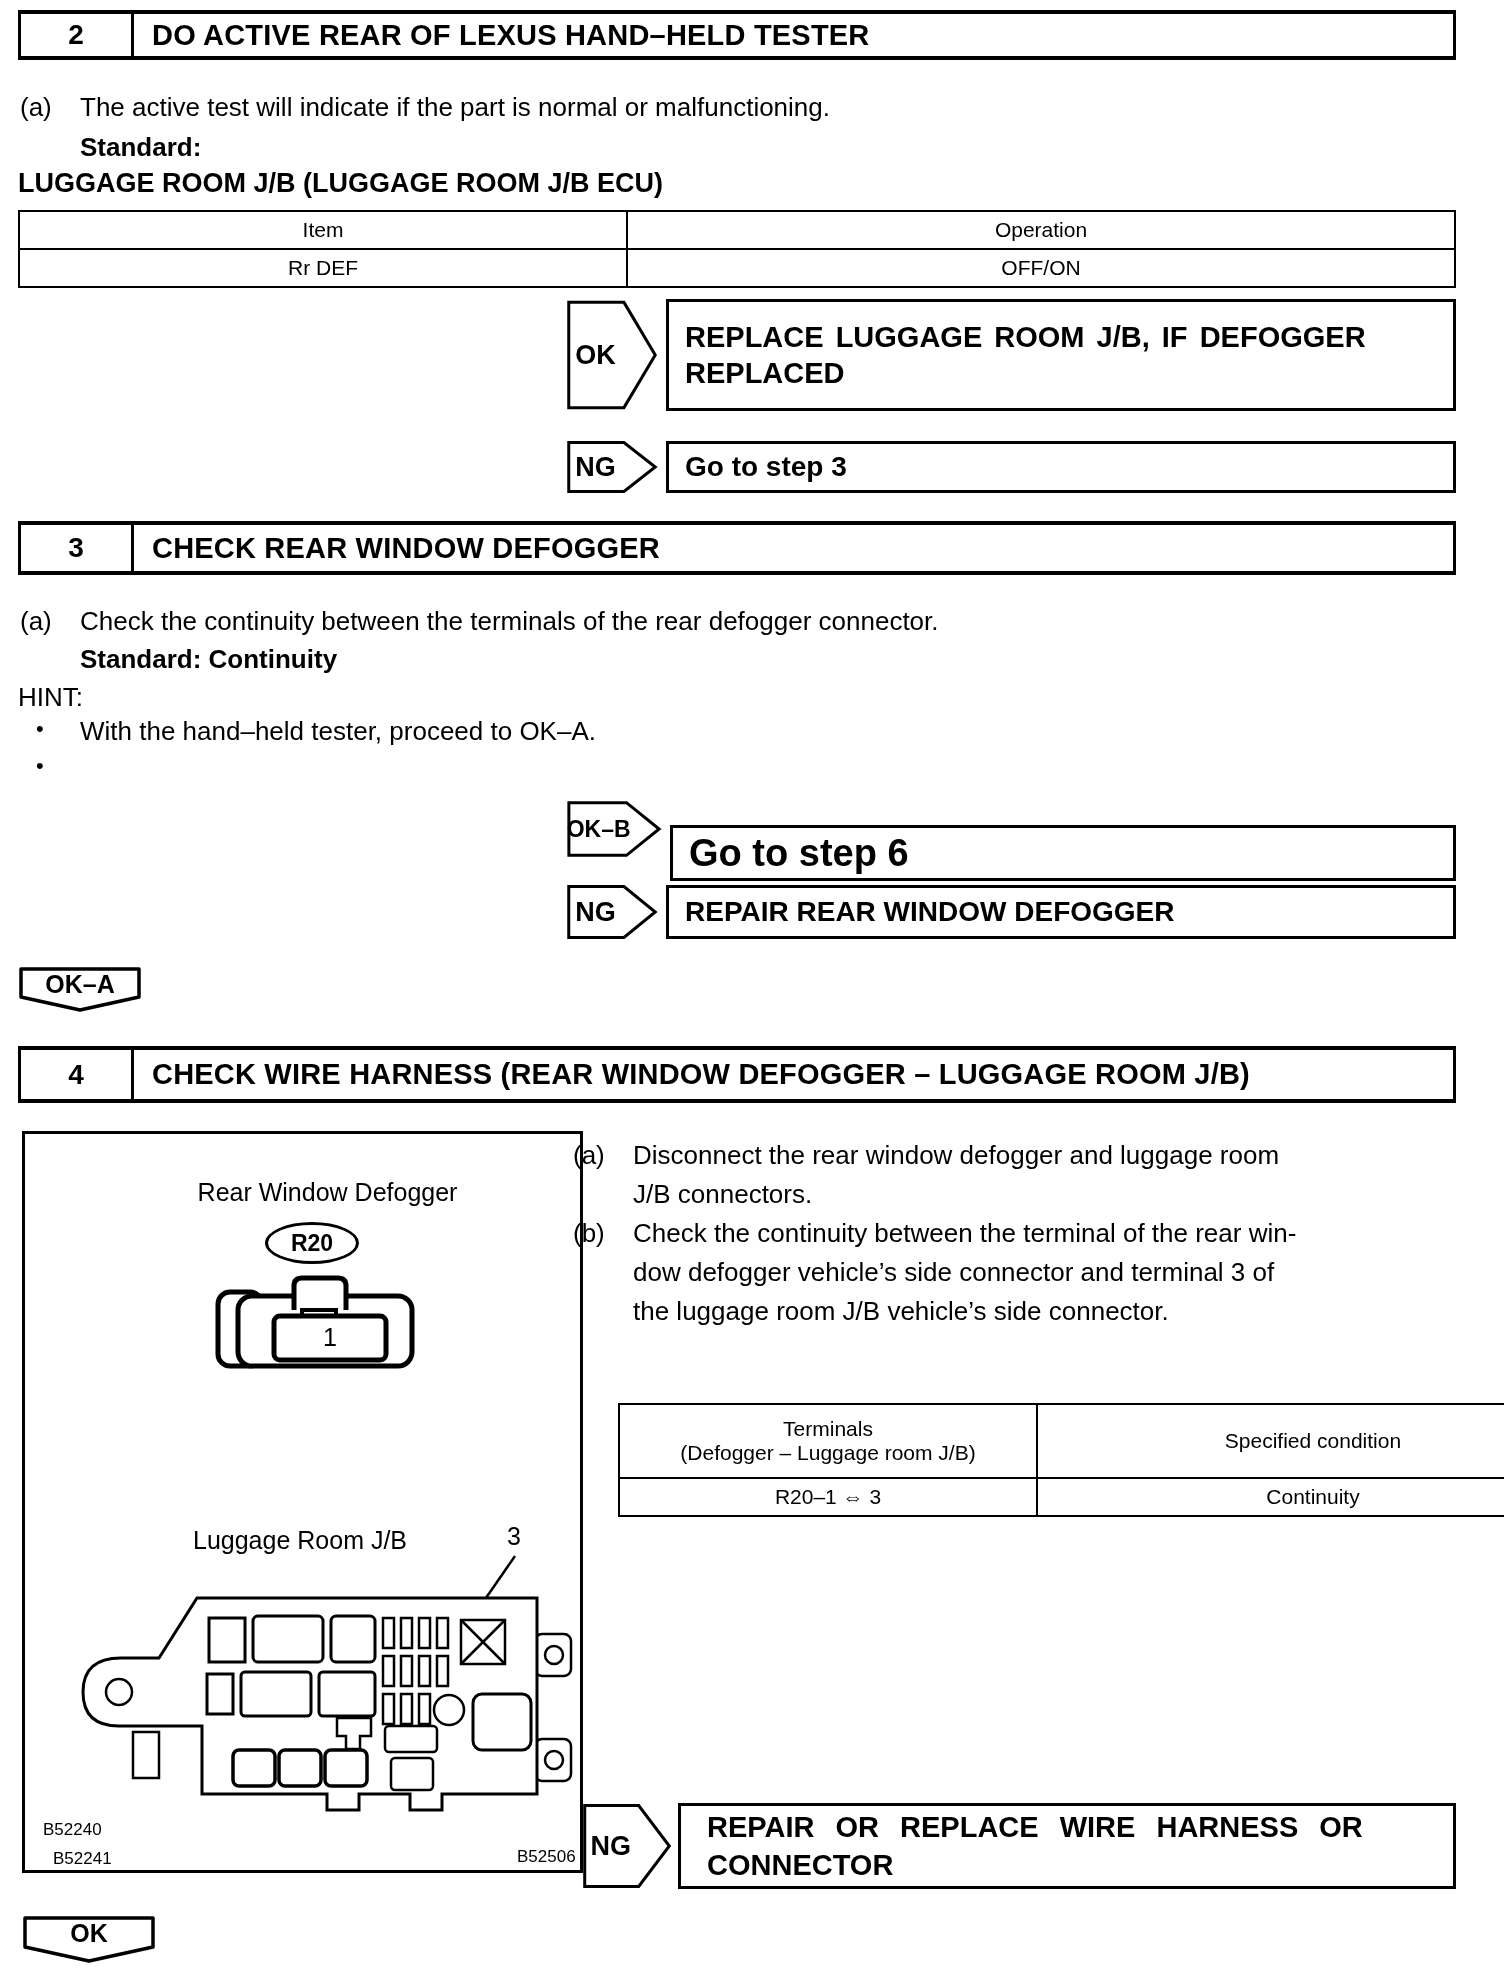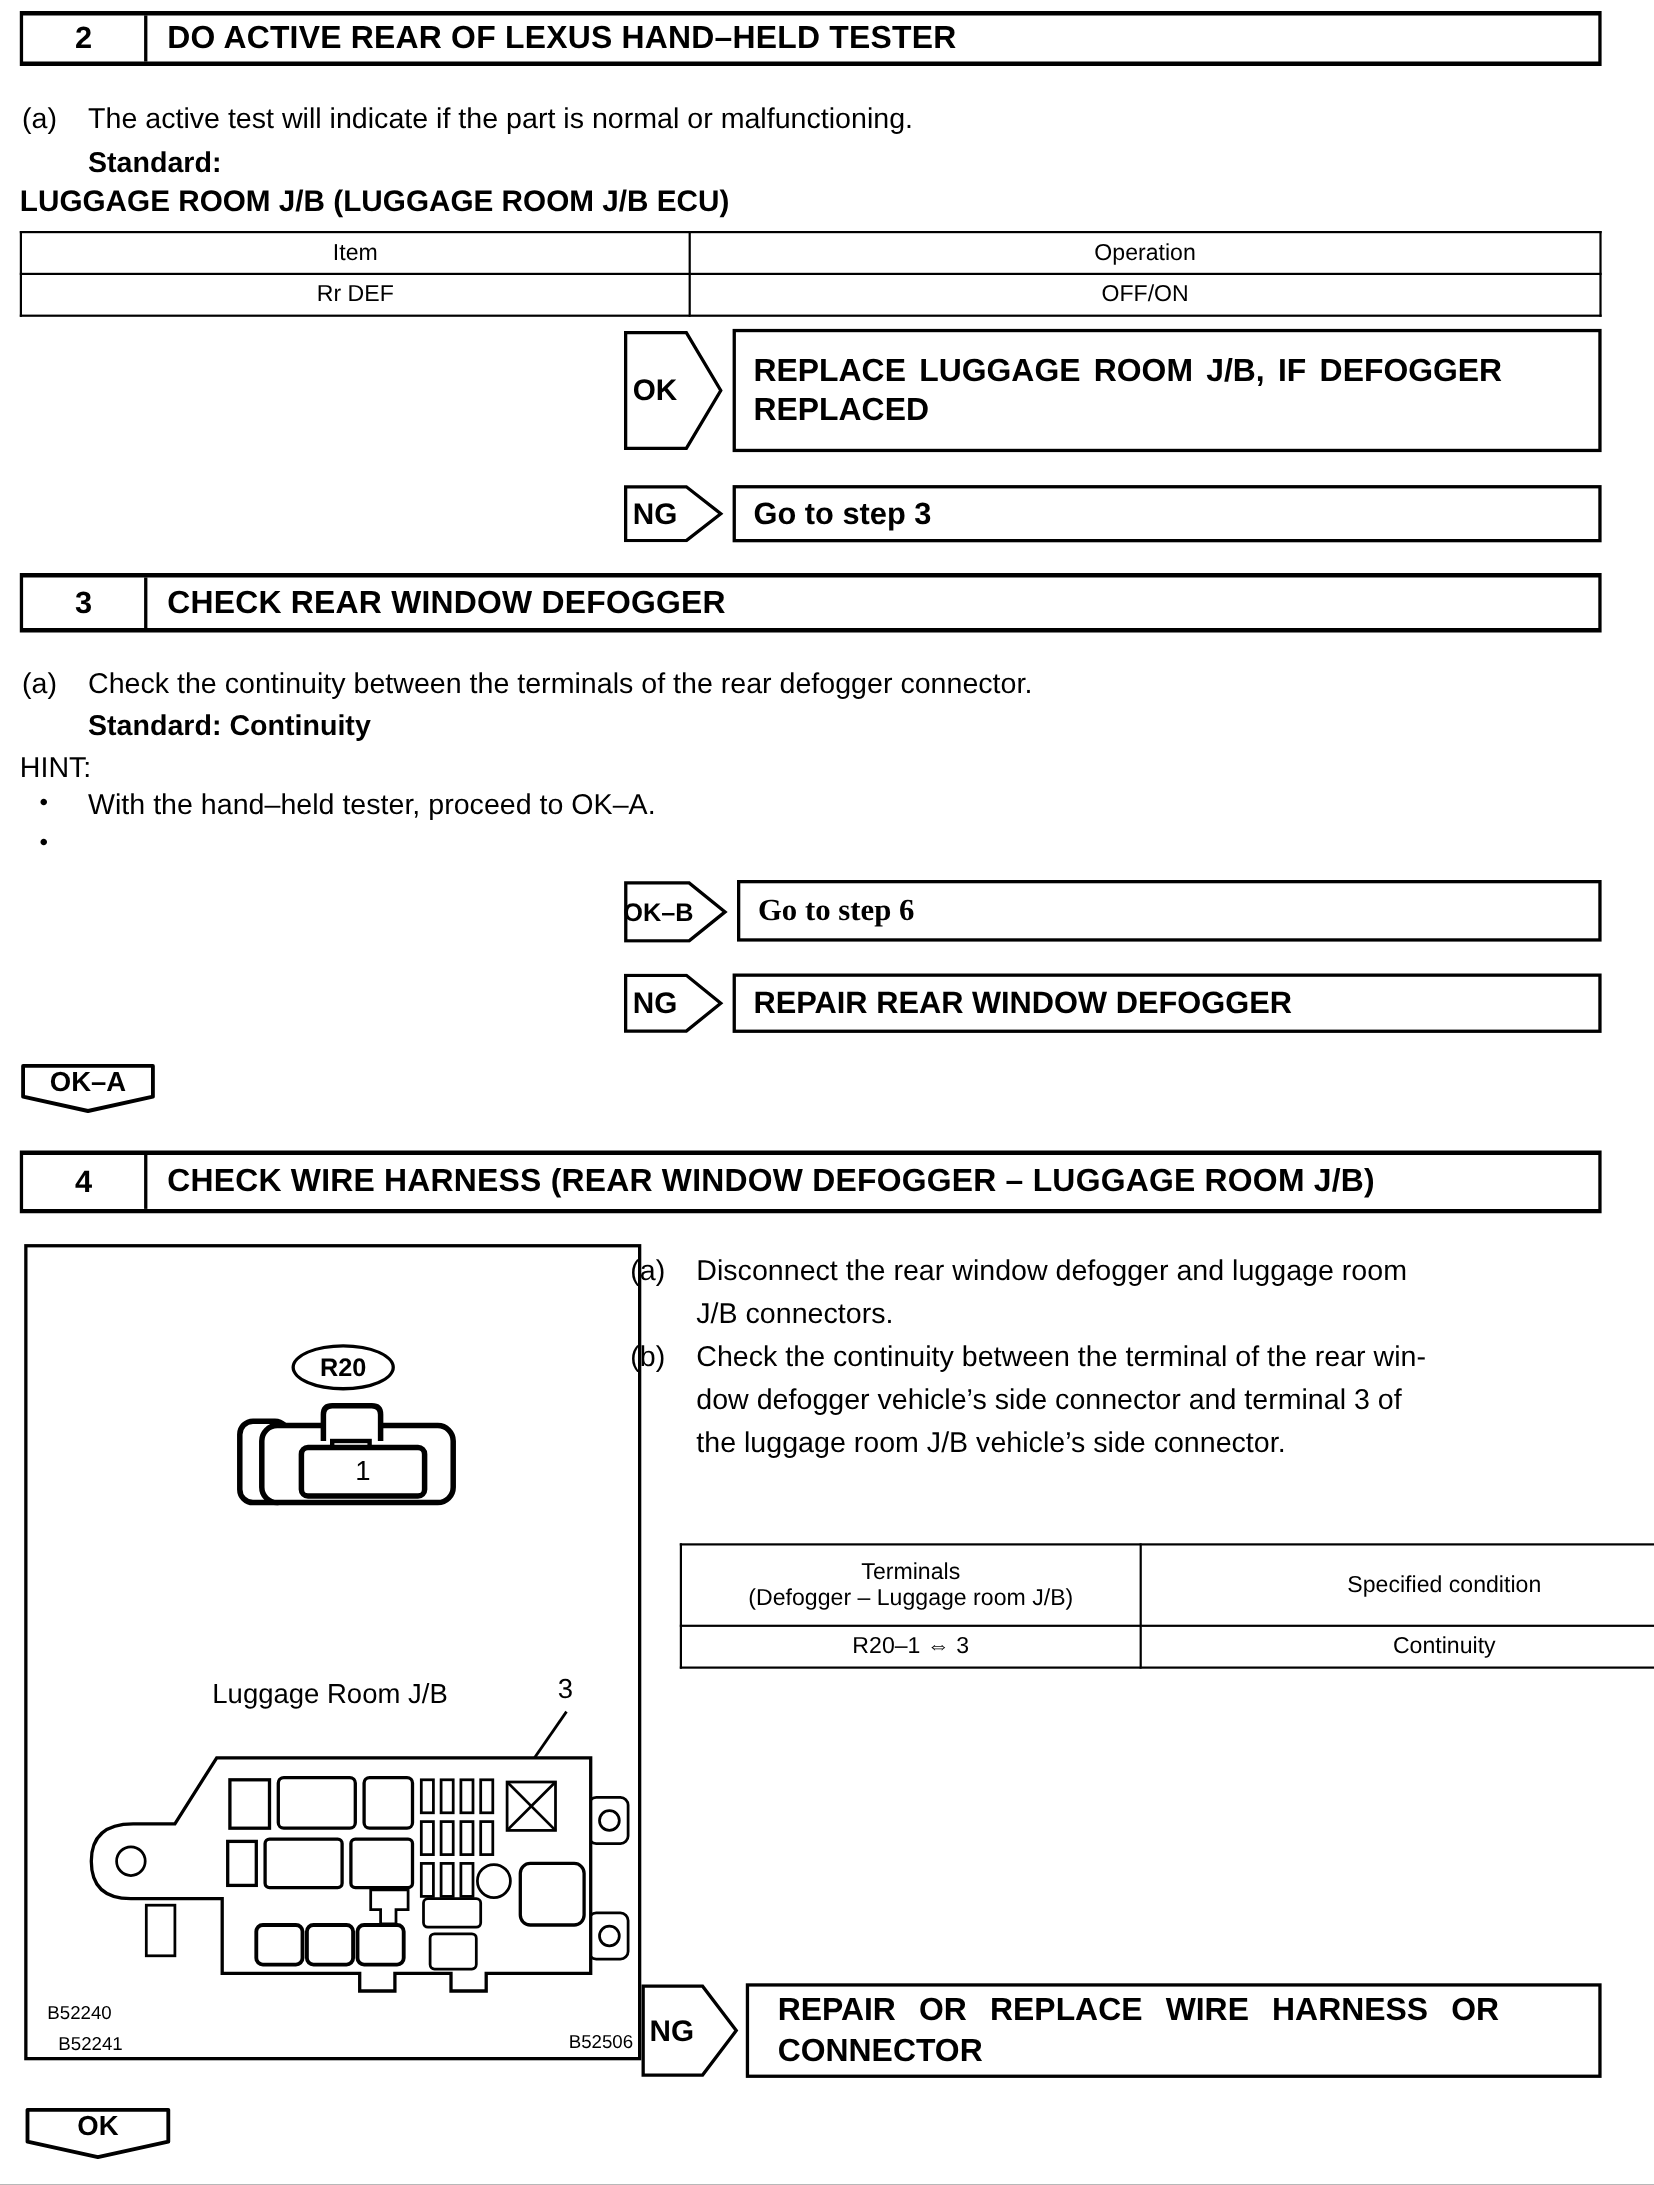--- a/index.html
+++ b/index.html
@@ -101,21 +101,21 @@
   <div class="abs" style="left:36px;top:716px;font-size:22px;">•</div>
   <div class="abs body-text" style="left:80px;top:712px;">With the hand–held tester, proceed to OK–A.</div>
   <div class="abs" style="left:36px;top:753px;font-size:22px;">•</div>
 
   <div class="abs parrow" style="left:566px;top:801px;width:96px;height:56px;">
     <svg viewBox="0 0 100 100" preserveAspectRatio="none">
       <polygon points="3,3 63,3 97,50 63,97 3,97" fill="#fff" stroke="#000" stroke-width="3" vector-effect="non-scaling-stroke"></polygon>
     </svg>
     <span class="lbl" style="font-size:23px;width:68%;">OK–B</span>
   </div>
-  <div class="abs resultbox" style="left:670px;top:800px;width:786px;height:56px;font-size:28px;font-family:Liberation Serif, serif;">
+  <div class="abs resultbox" style="left:670px;top:825px;width:786px;height:56px;font-size:38px;">
     <div>Go to step 6</div>
   </div>
 
   <div class="abs parrow" style="left:566px;top:885px;width:92px;height:54px;">
     <svg viewBox="0 0 100 100" preserveAspectRatio="none">
       <polygon points="3,3 63,3 97,50 63,97 3,97" fill="#fff" stroke="#000" stroke-width="3" vector-effect="non-scaling-stroke"></polygon>
     </svg>
     <span class="lbl" style="font-size:27px;">NG</span>
   </div>
   <div class="abs resultbox" style="left:666px;top:885px;width:790px;height:54px;font-size:28px;">
@@ -128,20 +128,21 @@
     </svg>
     <span class="lbl">OK–A</span>
   </div>
 
   <div class="abs stephdr" style="left:18px;top:1046px;width:1438px;height:57px;">
     <div class="num">4</div>
     <div class="ttl">CHECK WIRE HARNESS (REAR WINDOW DEFOGGER – LUGGAGE ROOM J/B)</div>
   </div>
 
   <div class="abs figbox" style="left:22px;top:1131px;width:561px;height:742px;">
+    <div class="abs figlabel" style="left:70px;right:20px;top:44px;text-align:center;">Rear Window Defogger</div>
 
     <div class="abs oval" style="left:240px;top:88px;width:94px;height:42px;">R20</div>
 
     <svg class="abs" style="left:185px;top:138px;" width="210" height="105" viewBox="0 0 210 105">
       <rect x="8" y="20" width="44" height="74" rx="12" fill="#fff" stroke="#000" stroke-width="5"></rect>
       <rect x="28" y="24" width="174" height="70" rx="14" fill="#fff" stroke="#000" stroke-width="5"></rect>
       <path d="M84,38 L84,14 Q84,6 92,6 L128,6 Q136,6 136,14 L136,38" fill="#fff" stroke="#000" stroke-width="5"></path>
       <rect x="92" y="38" width="34" height="14" fill="#fff" stroke="#000" stroke-width="4"></rect>
       <rect x="64" y="44" width="112" height="44" rx="6" fill="#fff" stroke="#000" stroke-width="5"></rect>
     </svg>

